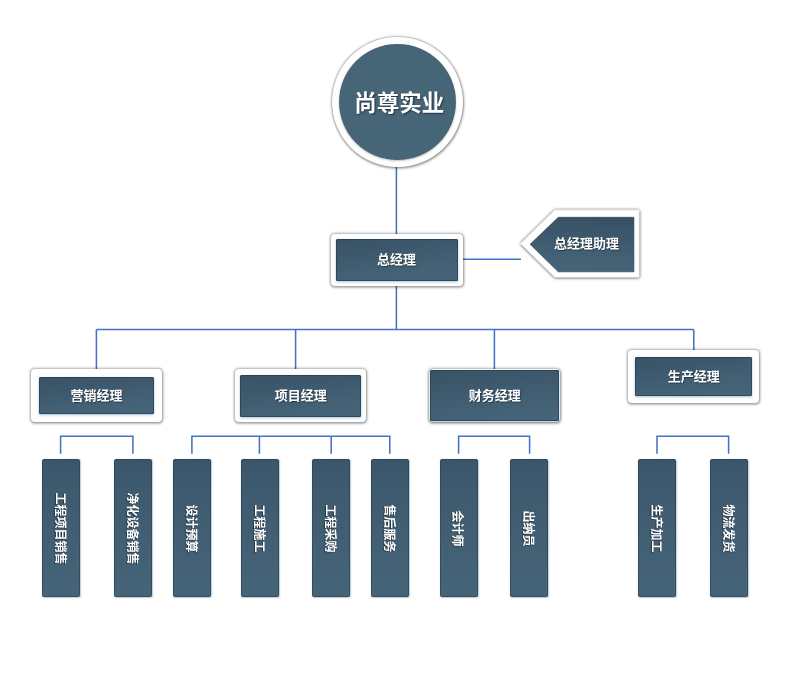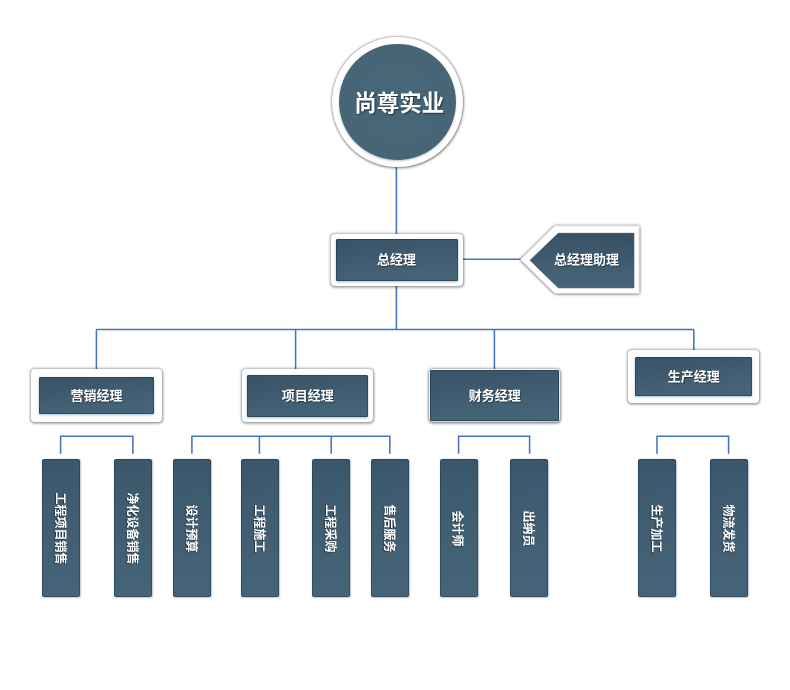--- a/index.html
+++ b/index.html
@@ -77,21 +77,21 @@
       <span class="boxlabel">总经理</span>
     </div>
   </div>
 
   <div id="rootnode" class="node">
     <div id="rootinner">
       <span class="rootlabel">尚尊实业</span>
     </div>
   </div>
 
-  <div class="node" id="asstnode" style="left:518px;top:222px;width:128px;height:78px">
+  <div class="node" id="asstnode" style="left:518px;top:206px;width:128px;height:78px">
     <svg width="128" height="78" viewBox="0 0 128 78">
       <defs>
         <linearGradient id="chevgrad" x1="0.12" y1="0" x2="0" y2="1">
           <stop offset="0" stop-color="#375166"></stop>
           <stop offset="0.1" stop-color="#3a5468"></stop>
           <stop offset="0.8" stop-color="#456377"></stop>
           <stop offset="1" stop-color="#476579"></stop>
         </linearGradient>
         <filter id="chevshadow" x="-25%" y="-25%" width="160%" height="160%">
           <feDropShadow dx="0" dy="0" stdDeviation="1.45" flood-color="#000" flood-opacity="0.80"></feDropShadow>
@@ -103,21 +103,21 @@
     </svg>
     <span class="boxlabel" id="asstlabel">总经理助理</span>
   </div>
 
   <div id="managers">
       <div class="node boxframe" style="left: 30.8px; top: 369.4px; width: 131.4px; height: 52.5px; padding: 8px;">
         <div class="boxinner">
           <span class="boxlabel">营销经理</span>
         </div>
       </div>
-      <div class="node boxframe" style="left: 242px; top: 369.4px; width: 131.4px; height: 52.5px; padding: 5.4px; text-align: right;">
+      <div class="node boxframe" style="left: 235px; top: 369.4px; width: 131.4px; height: 52.5px; padding: 5.4px; text-align: right;">
         <div class="boxinner">
           <span class="boxlabel">项目经理</span>
         </div>
       </div>
       <div class="node boxframe" style="left: 429.1px; top: 369.4px; width: 131.4px; height: 52.5px; padding: 1px;">
         <div class="boxinner">
           <span class="boxlabel">财务经理</span>
         </div>
       </div>
       <div class="node boxframe" style="left: 628.1px; top: 350px; width: 131.4px; height: 52.5px; padding: 7px;">

